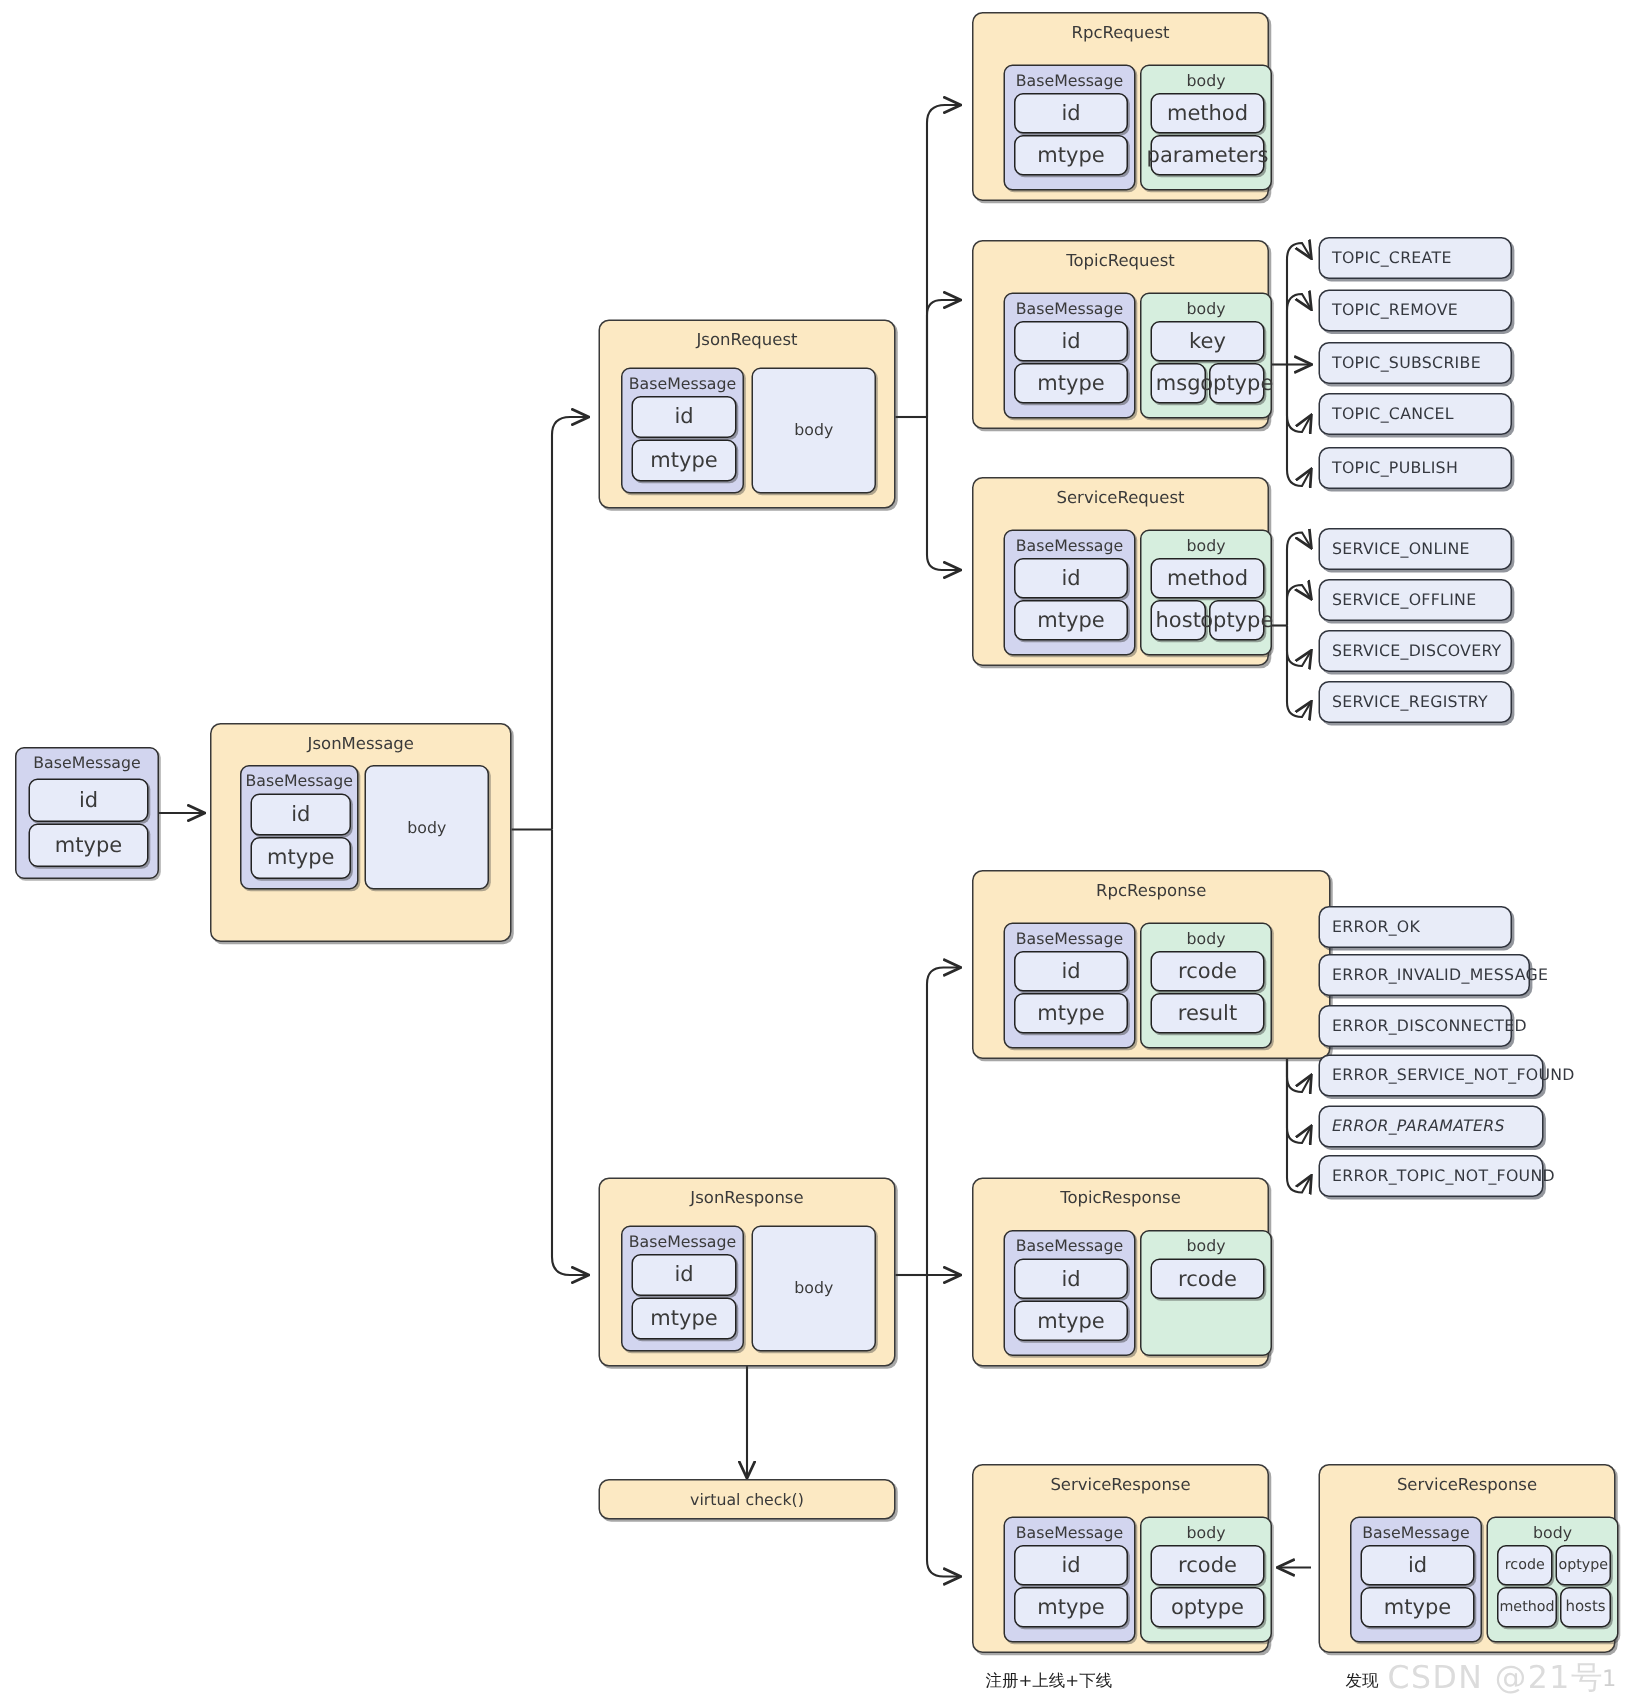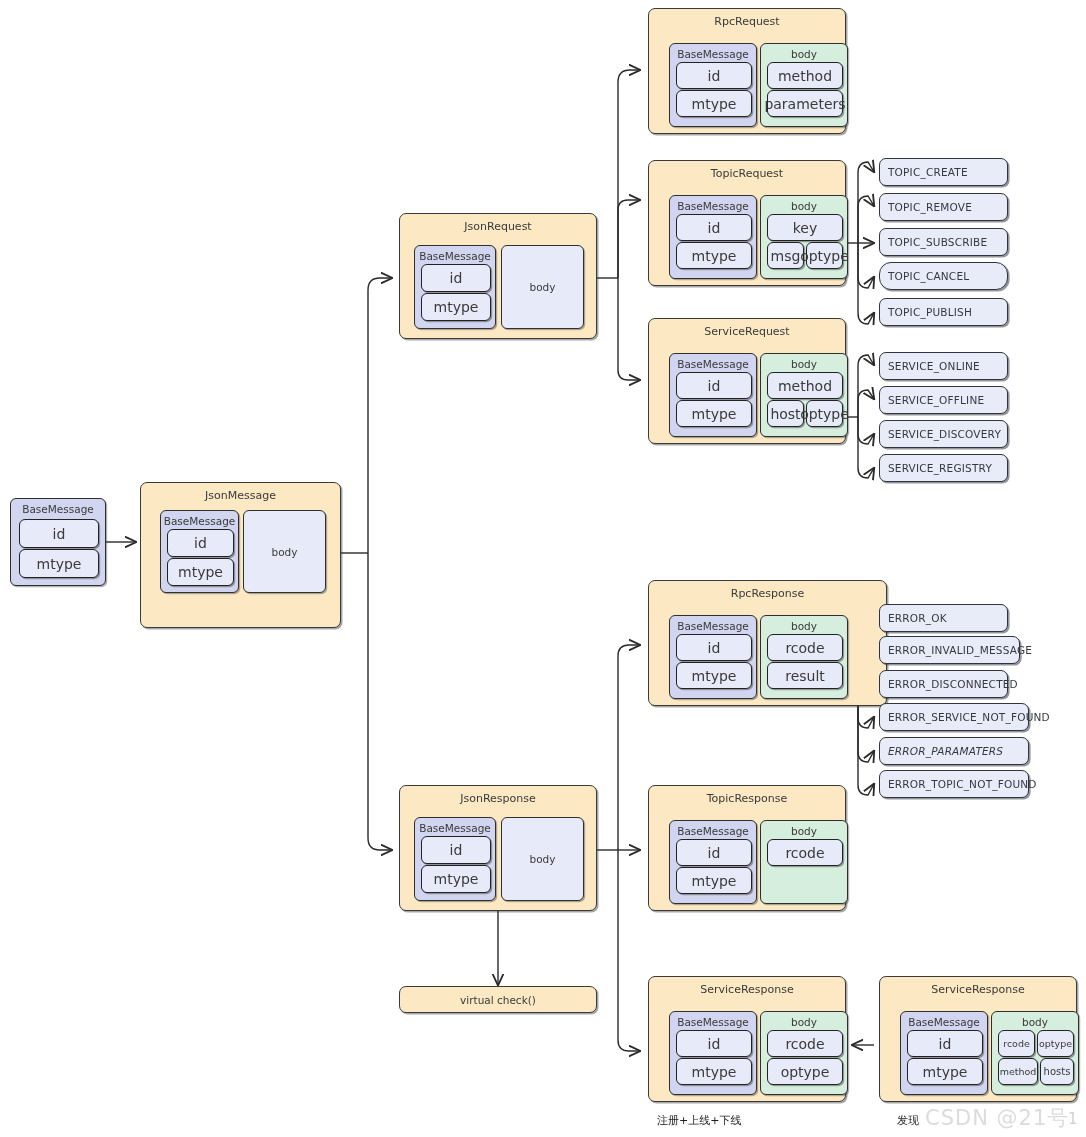--- a/index.html
+++ b/index.html
@@ -286,21 +286,21 @@
       <div class="field" style="left:6px;top:18px;width:37px;height:27px;font-size:9.5px;">rcode</div>
       <div class="field" style="left:45px;top:18px;width:37px;height:27px;font-size:9.5px;">optype</div>
       <div class="field" style="left:6px;top:46px;width:40px;height:27px;font-size:9.5px;">method</div>
       <div class="field" style="left:48px;top:46px;width:34px;height:27px;font-size:10px;">hosts</div>
     </div>
   </div>
 
   <div class="enum" style="left:879px;top:158px;width:129px;height:28px;">TOPIC_CREATE</div>
   <div class="enum" style="left:879px;top:193px;width:129px;height:28px;">TOPIC_REMOVE</div>
   <div class="enum" style="left:879px;top:228px;width:129px;height:28px;">TOPIC_SUBSCRIBE</div>
-  <div class="enum" style="left:879px;top:262px;width:129px;height:28px;border-radius:12px;">TOPIC_CANCEL</div>
+  <div class="enum" style="left:879px;top:262px;width:129px;height:28px;">TOPIC_CANCEL</div>
   <div class="enum" style="left:879px;top:298px;width:129px;height:28px;">TOPIC_PUBLISH</div>
 
   <div class="enum" style="left:879px;top:352px;width:129px;height:28px;">SERVICE_ONLINE</div>
   <div class="enum" style="left:879px;top:386px;width:129px;height:28px;">SERVICE_OFFLINE</div>
   <div class="enum" style="left:879px;top:420px;width:129px;height:28px;">SERVICE_DISCOVERY</div>
   <div class="enum" style="left:879px;top:454px;width:129px;height:28px;">SERVICE_REGISTRY</div>
 
   <div class="enum" style="left:879px;top:604px;width:129px;height:28px;">ERROR_OK</div>
   <div class="enum" style="left:879px;top:636px;width:141px;height:28px;">ERROR_INVALID_MESSAGE</div>
   <div class="enum" style="left:879px;top:670px;width:129px;height:28px;">ERROR_DISCONNECTED</div>

